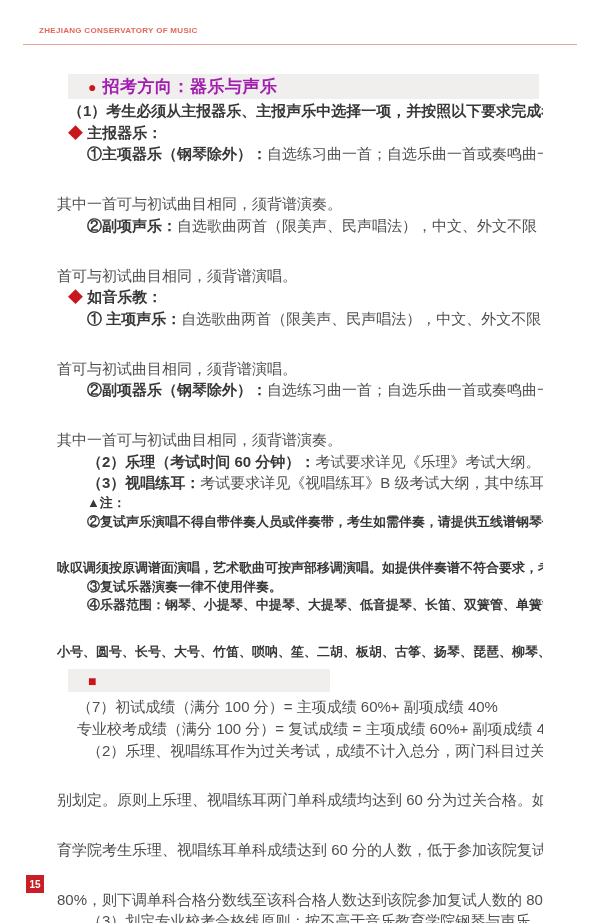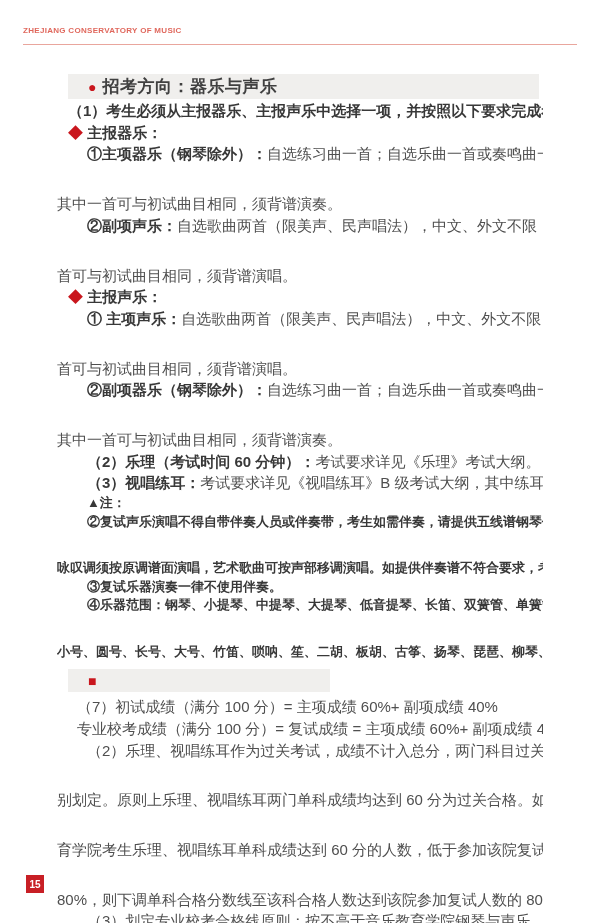--- a/index.html
+++ b/index.html
@@ -1,40 +1,40 @@
 <!DOCTYPE html>
 <html><head>
 <meta charset="utf-8">
 <style>
   html,body{margin:0;padding:0;background:#ffffff;}
   .page{
     position:relative;width:600px;height:923px;background:#ffffff;overflow:hidden;
     font-family:"Liberation Sans",sans-serif;
   }
   .org-header{
-    position:absolute;left:23px;top:26px;
+    position:absolute;left:39px;top:26px;
     font-size:8px;letter-spacing:.3px;color:#e0685d;font-weight:700;
   }
   .header-line{
     position:absolute;left:23px;top:44px;width:554px;height:1px;background:#e9a69d;
   }
   .content{
     position:absolute;left:57px;top:72px;width:486px;
   }
   .title-bar{
     display:flex;align-items:center;background:#f0efed;
     padding-left:20px;box-sizing:border-box;margin-left:11px;
   }
   .bar1{height:25px;width:471px;margin-top:2px;}
   .bar2{height:23px;width:262px;margin-top:8px;}
   .bullet{color:#c9161d;margin-right:6px;line-height:1;}
   .bullet-circle{font-size:14px;}
   .bullet-square{font-size:14px;}
   .title-text{
-    color:#404040;font-weight:700;font-size:17px;letter-spacing:.5px;white-space:nowrap;
+    color:#a21caf;font-weight:700;font-size:17px;letter-spacing:.5px;white-space:nowrap;
   }
   .lines{width:486px;}
   .sec1-lines{margin-top:1px;}
   .sec2-lines{margin-top:4px;}
   .ln{white-space:nowrap;overflow:hidden;}
   .ln.body{font-size:15px;line-height:21.7px;}
   .ln.note{font-size:13px;line-height:18.5px;}
   .ind0{padding-left:0;margin-top:28px;}
   .ind1{padding-left:11px;}
   .ind2{padding-left:20px;}
@@ -62,21 +62,21 @@
       <span class="bullet bullet-circle">●</span>
       <span class="title-text">招考方向：器乐与声乐</span>
     </div>
     <div class="lines sec1-lines">
         <div class="ln body ind1"><span class="sb">（1）考生必须从主报器乐、主报声乐中选择一项，并按照以下要求完成考试：</span></div>
         <div class="ln body ind1"><span class="srb">◆</span><span class="sb"> 主报器乐：</span></div>
         <div class="ln body ind3"><span class="sb">①主项器乐（钢琴除外）：</span><span class="sr">自选练习曲一首；自选乐曲一首或奏鸣曲一个乐章；</span></div>
         <div class="ln body ind0"><span class="sr">其中一首可与初试曲目相同，须背谱演奏。</span></div>
         <div class="ln body ind3"><span class="sb">②副项声乐：</span><span class="sr">自选歌曲两首（限美声、民声唱法），中文、外文不限；其中一</span></div>
         <div class="ln body ind0"><span class="sr">首可与初试曲目相同，须背谱演唱。</span></div>
-        <div class="ln body ind1"><span class="srb">◆</span><span class="sb"> 主报声乐：</span></div>
+        <div class="ln body ind1"><span class="srb">◆</span><span class="sb"> 如音乐教：</span></div>
         <div class="ln body ind3"><span class="sb">① 主项声乐：</span><span class="sr">自选歌曲两首（限美声、民声唱法），中文、外文不限；其中一</span></div>
         <div class="ln body ind0"><span class="sr">首可与初试曲目相同，须背谱演唱。</span></div>
         <div class="ln body ind3"><span class="sb">②副项器乐（钢琴除外）：</span><span class="sr">自选练习曲一首；自选乐曲一首或奏鸣曲一个乐章；</span></div>
         <div class="ln body ind0"><span class="sr">其中一首可与初试曲目相同，须背谱演奏。</span></div>
         <div class="ln body ind3"><span class="sb">（2）乐理（考试时间 60 分钟）：</span><span class="sr">考试要求详见《乐理》考试大纲。</span></div>
         <div class="ln body ind3"><span class="sb">（3）视唱练耳：</span><span class="sr">考试要求详见《视唱练耳》B 级考试大纲，其中练耳以听音笔</span></div>
         <div class="ln note ind3"><span class="sb">▲注：</span></div>
         <div class="ln note ind3"><span class="sb">②复试声乐演唱不得自带伴奏人员或伴奏带，考生如需伴奏，请提供五线谱钢琴伴奏谱，</span></div>
         <div class="ln note ind0"><span class="sb">咏叹调须按原调谱面演唱，艺术歌曲可按声部移调演唱。如提供伴奏谱不符合要求，考生须清唱。</span></div>
         <div class="ln note ind3"><span class="sb">③复试乐器演奏一律不使用伴奏。</span></div>

